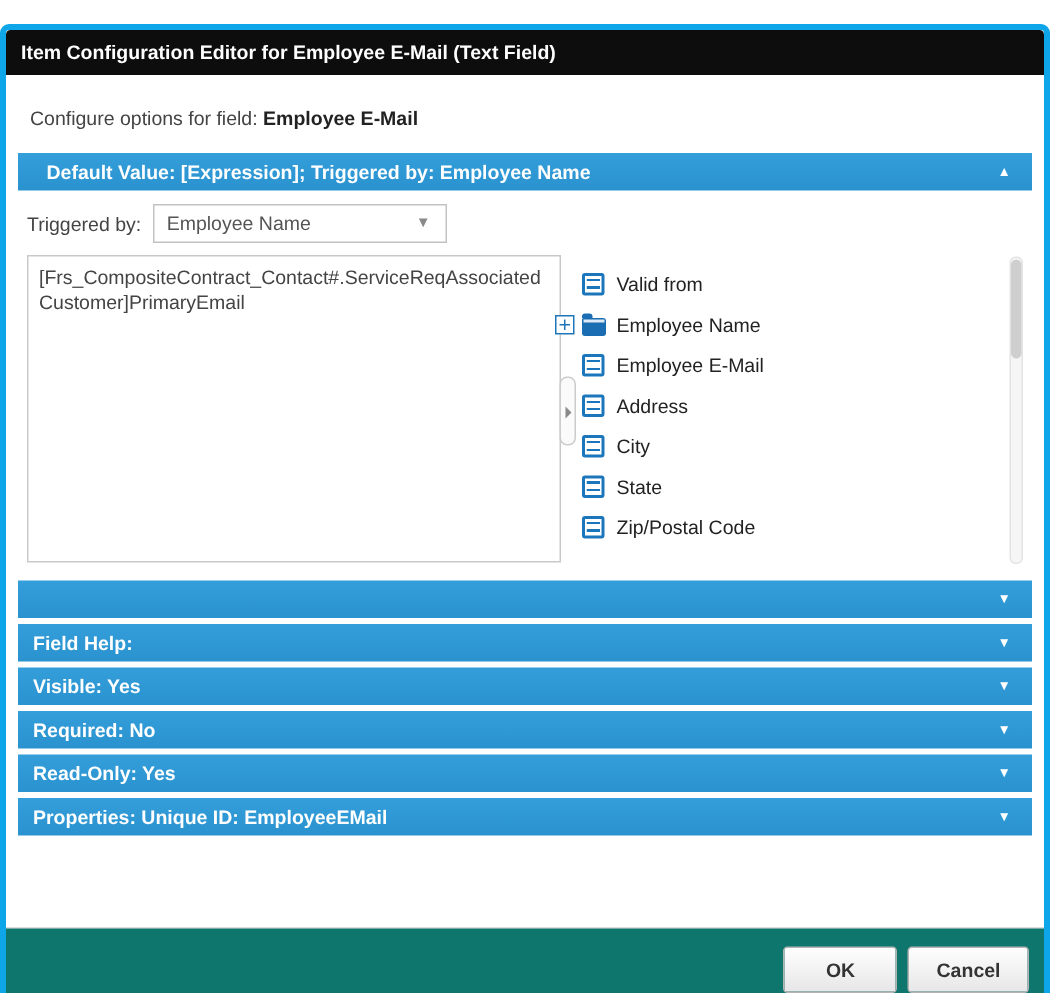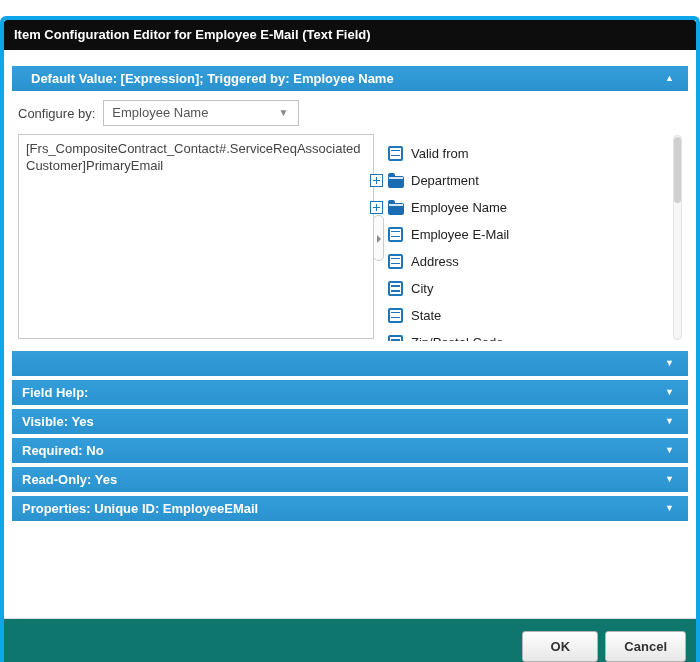--- a/index.html
+++ b/index.html
@@ -188,54 +188,53 @@
   }
   .btn + .btn { margin-left:7px; }
 </style>
 </head>
 <body>
 
 <div class="dialog">
 
   <div class="titlebar">Item Configuration Editor for Employee E-Mail (Text Field)</div>
 
+  <div class="intro">
+    <span>Configure options for field:</span>
+    <b>Employee E-Mail</b>
+  </div>
 
   <div class="acc-header first">
     <span>Default Value: [Expression]; Triggered by: Employee Name</span>
     <span class="arrow">▲</span>
   </div>
 
   <div class="panel">
 
 
     <div class="trigger-row">
-      <span class="trigger-label">Configure by:</span>
+      <span class="trigger-label">Triggered by:</span>
       <div class="dropdown">
         <span>Employee Name</span>
         <span class="dd-arrow">▼</span>
       </div>
     </div>
 
     <div class="split-area">
       <textarea class="expr-box" spellcheck="false" style="">[Frs_CompositeContract_Contact#.ServiceReqAssociatedCustomer]PrimaryEmail</textarea>
       <div class="splitter"></div>
 
       <div class="tree">
         <div class="tree-row field">
           <span class="doc-icon"></span>
           <span class="tree-label">Valid from</span>
         </div>
         <div class="tree-row">
           <span class="expand-box"></span>
           <span class="folder-icon"></span>
-          <span class="tree-label">Department</span>
-        </div>
-        <div class="tree-row">
-          <span class="expand-box"></span>
-          <span class="folder-icon"></span>
           <span class="tree-label">Employee Name</span>
         </div>
         <div class="tree-row field">
           <span class="doc-icon"></span>
           <span class="tree-label">Employee E-Mail</span>
         </div>
         <div class="tree-row field">
           <span class="doc-icon"></span>
           <span class="tree-label">Address</span>
         </div>

